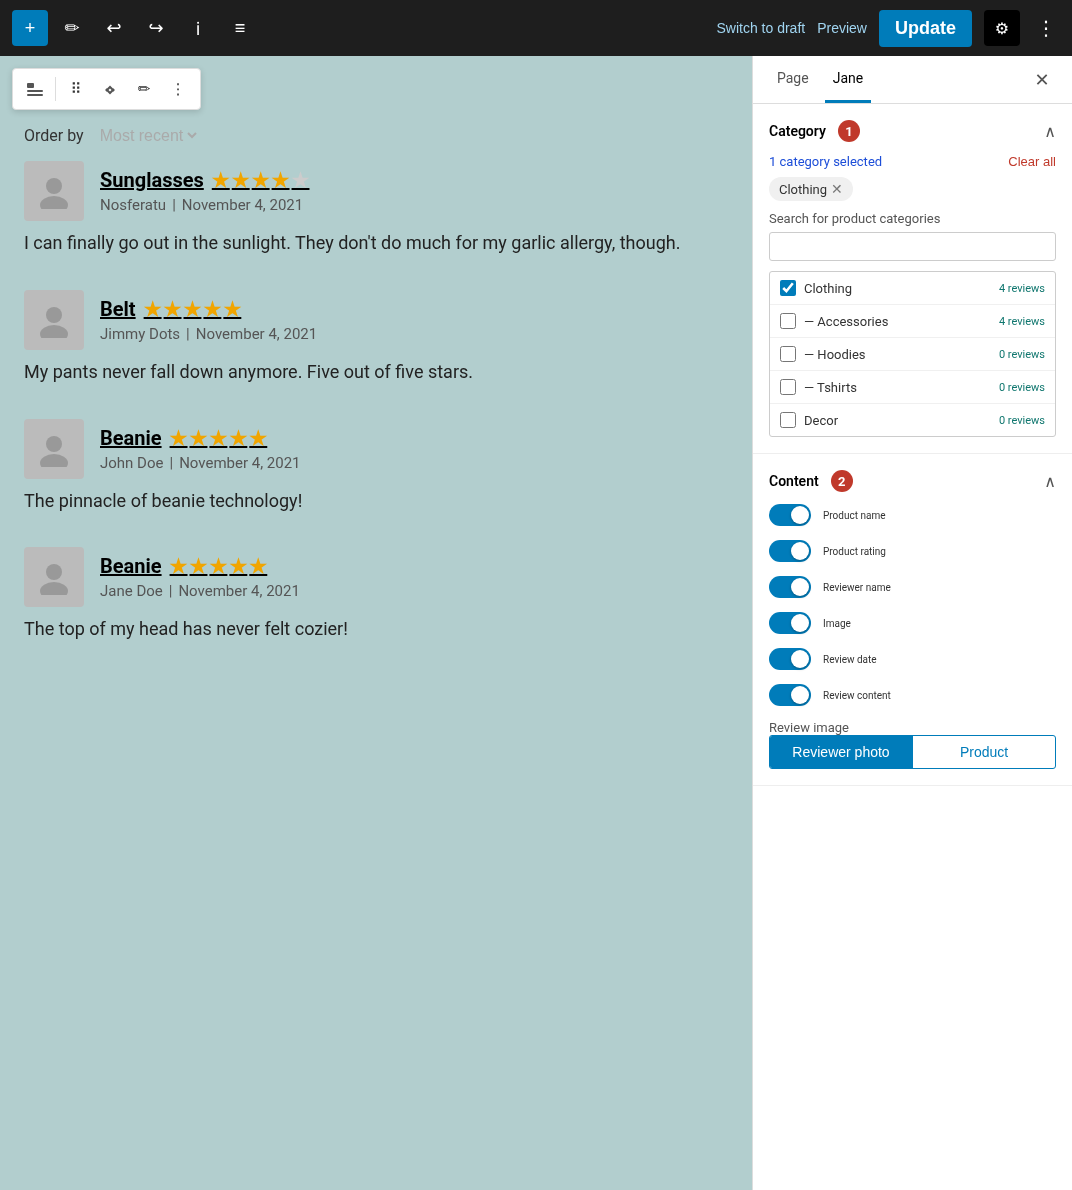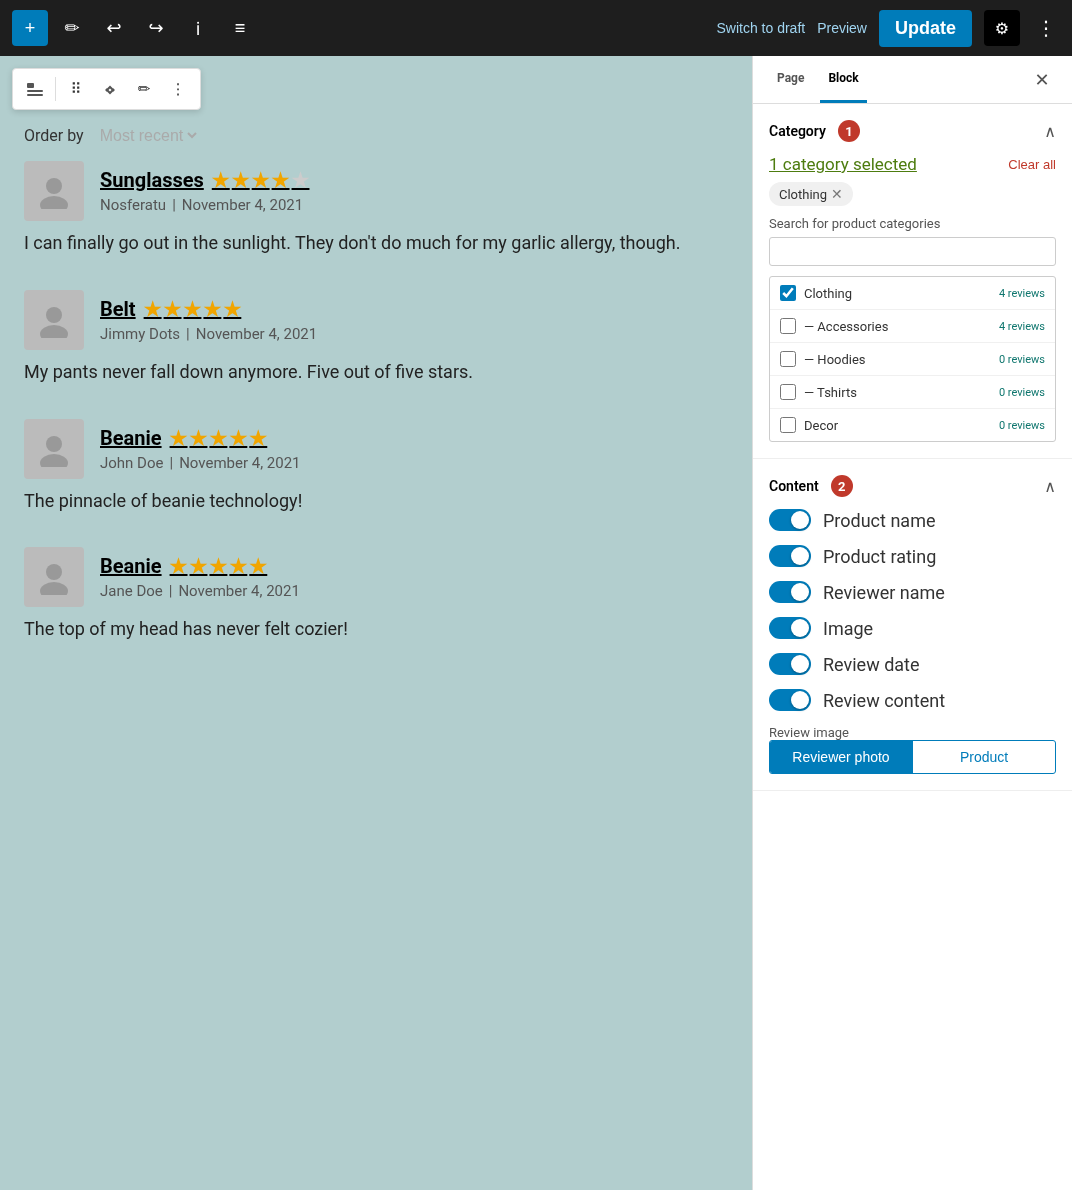--- a/index.html
+++ b/index.html
@@ -135,21 +135,21 @@
     
     .panel-header {
       display: flex;
       align-items: center;
       border-bottom: 1px solid #ddd;
       padding: 0 16px;
       height: 48px;
       flex-shrink: 0;
     }
     .panel-tab {
-      font-size: 12px; font-weight: 700; color: #555;
+      font-size: 14px; font-weight: 400; color: #555;
       padding: 0 8px; height: 100%; display: flex; align-items: center;
       border-bottom: 3px solid transparent; cursor: pointer; margin-right: 8px;
     }
     .panel-tab.active { color: #000; border-bottom-color: #007cba; }
     .panel-close {
       margin-left: auto; background: transparent; border: none;
       font-size: 18px; cursor: pointer; color: #555;
       width: 28px; height: 28px; display: flex; align-items: center; justify-content: center;
     }
 
@@ -167,21 +167,21 @@
     .badge {
       width: 22px; height: 22px; border-radius: 50%;
       background: #c0392b; color: #fff;
       font-size: 13px; font-weight: 700;
       display: flex; align-items: center; justify-content: center;
     }
     .chevron-btn { background: transparent; border: none; cursor: pointer; font-size: 16px; color: #555; }
 
     
     .cat-selected-row { display: flex; align-items: center; justify-content: space-between; margin-bottom: 8px; }
-    .cat-selected-text { font-size: 17px; color: #4d7c0f; text-decoration: underline; }
+    .cat-selected-text { font-size: 13px; color: #1d4ed8; }
     .clear-all-btn { background: transparent; border: none; color: #c0392b; font-size: 13px; cursor: pointer; font-weight: 500; }
     .cat-chip {
       display: inline-flex; align-items: center; gap: 4px;
       background: #f0f0f0; border-radius: 20px;
       padding: 4px 10px; font-size: 13px; color: #333;
       margin-bottom: 10px;
     }
     .chip-close { cursor: pointer; font-size: 14px; color: #777; }
     .search-label { font-size: 13px; color: #555; margin-bottom: 6px; display: block; }
     .search-input {
@@ -202,21 +202,21 @@
       font-size: 13px; color: #333;
     }
     .checkbox-item:last-child { border-bottom: none; }
     .checkbox-item-left { display: flex; align-items: center; gap: 8px; }
     .cb { width: 16px; height: 16px; cursor: pointer; accent-color: #007cba; }
     .reviews-count { font-size: 11px; color: #0f766e; }
 
     
     .toggle-list { display: flex; flex-direction: column; gap: 14px; }
     .toggle-item { display: flex; align-items: center; gap: 12px; }
-    .toggle-label { font-size: 18px; color: #333; }
+    .toggle-label { font-size: 10px; color: #333; }
     .toggle-switch {
       position: relative;
       width: 42px; height: 22px; flex-shrink: 0;
     }
     .toggle-switch input { opacity: 0; width: 0; height: 0; }
     .toggle-track {
       position: absolute; top: 0; left: 0; right: 0; bottom: 0;
       background: #007cba; border-radius: 22px; cursor: pointer;
       transition: background 0.2s;
     }
@@ -409,21 +409,21 @@
         <div class="review-text">The top of my head has never felt cozier!</div>
       </div>
 
     </div>
   </div>
 
   <div class="right-panel">
 
     <div class="panel-header">
       <div class="panel-tab">Page</div>
-      <div class="panel-tab active">Block</div>
+      <div class="panel-tab active">Jane</div>
       <button class="panel-close">✕</button>
     </div>
 
     <div class="panel-section">
       <div class="section-header">
         <div class="section-title-row">
           <span class="section-title">Category</span>
           <div class="badge">1</div>
         </div>
         <button class="chevron-btn">∧</button>

